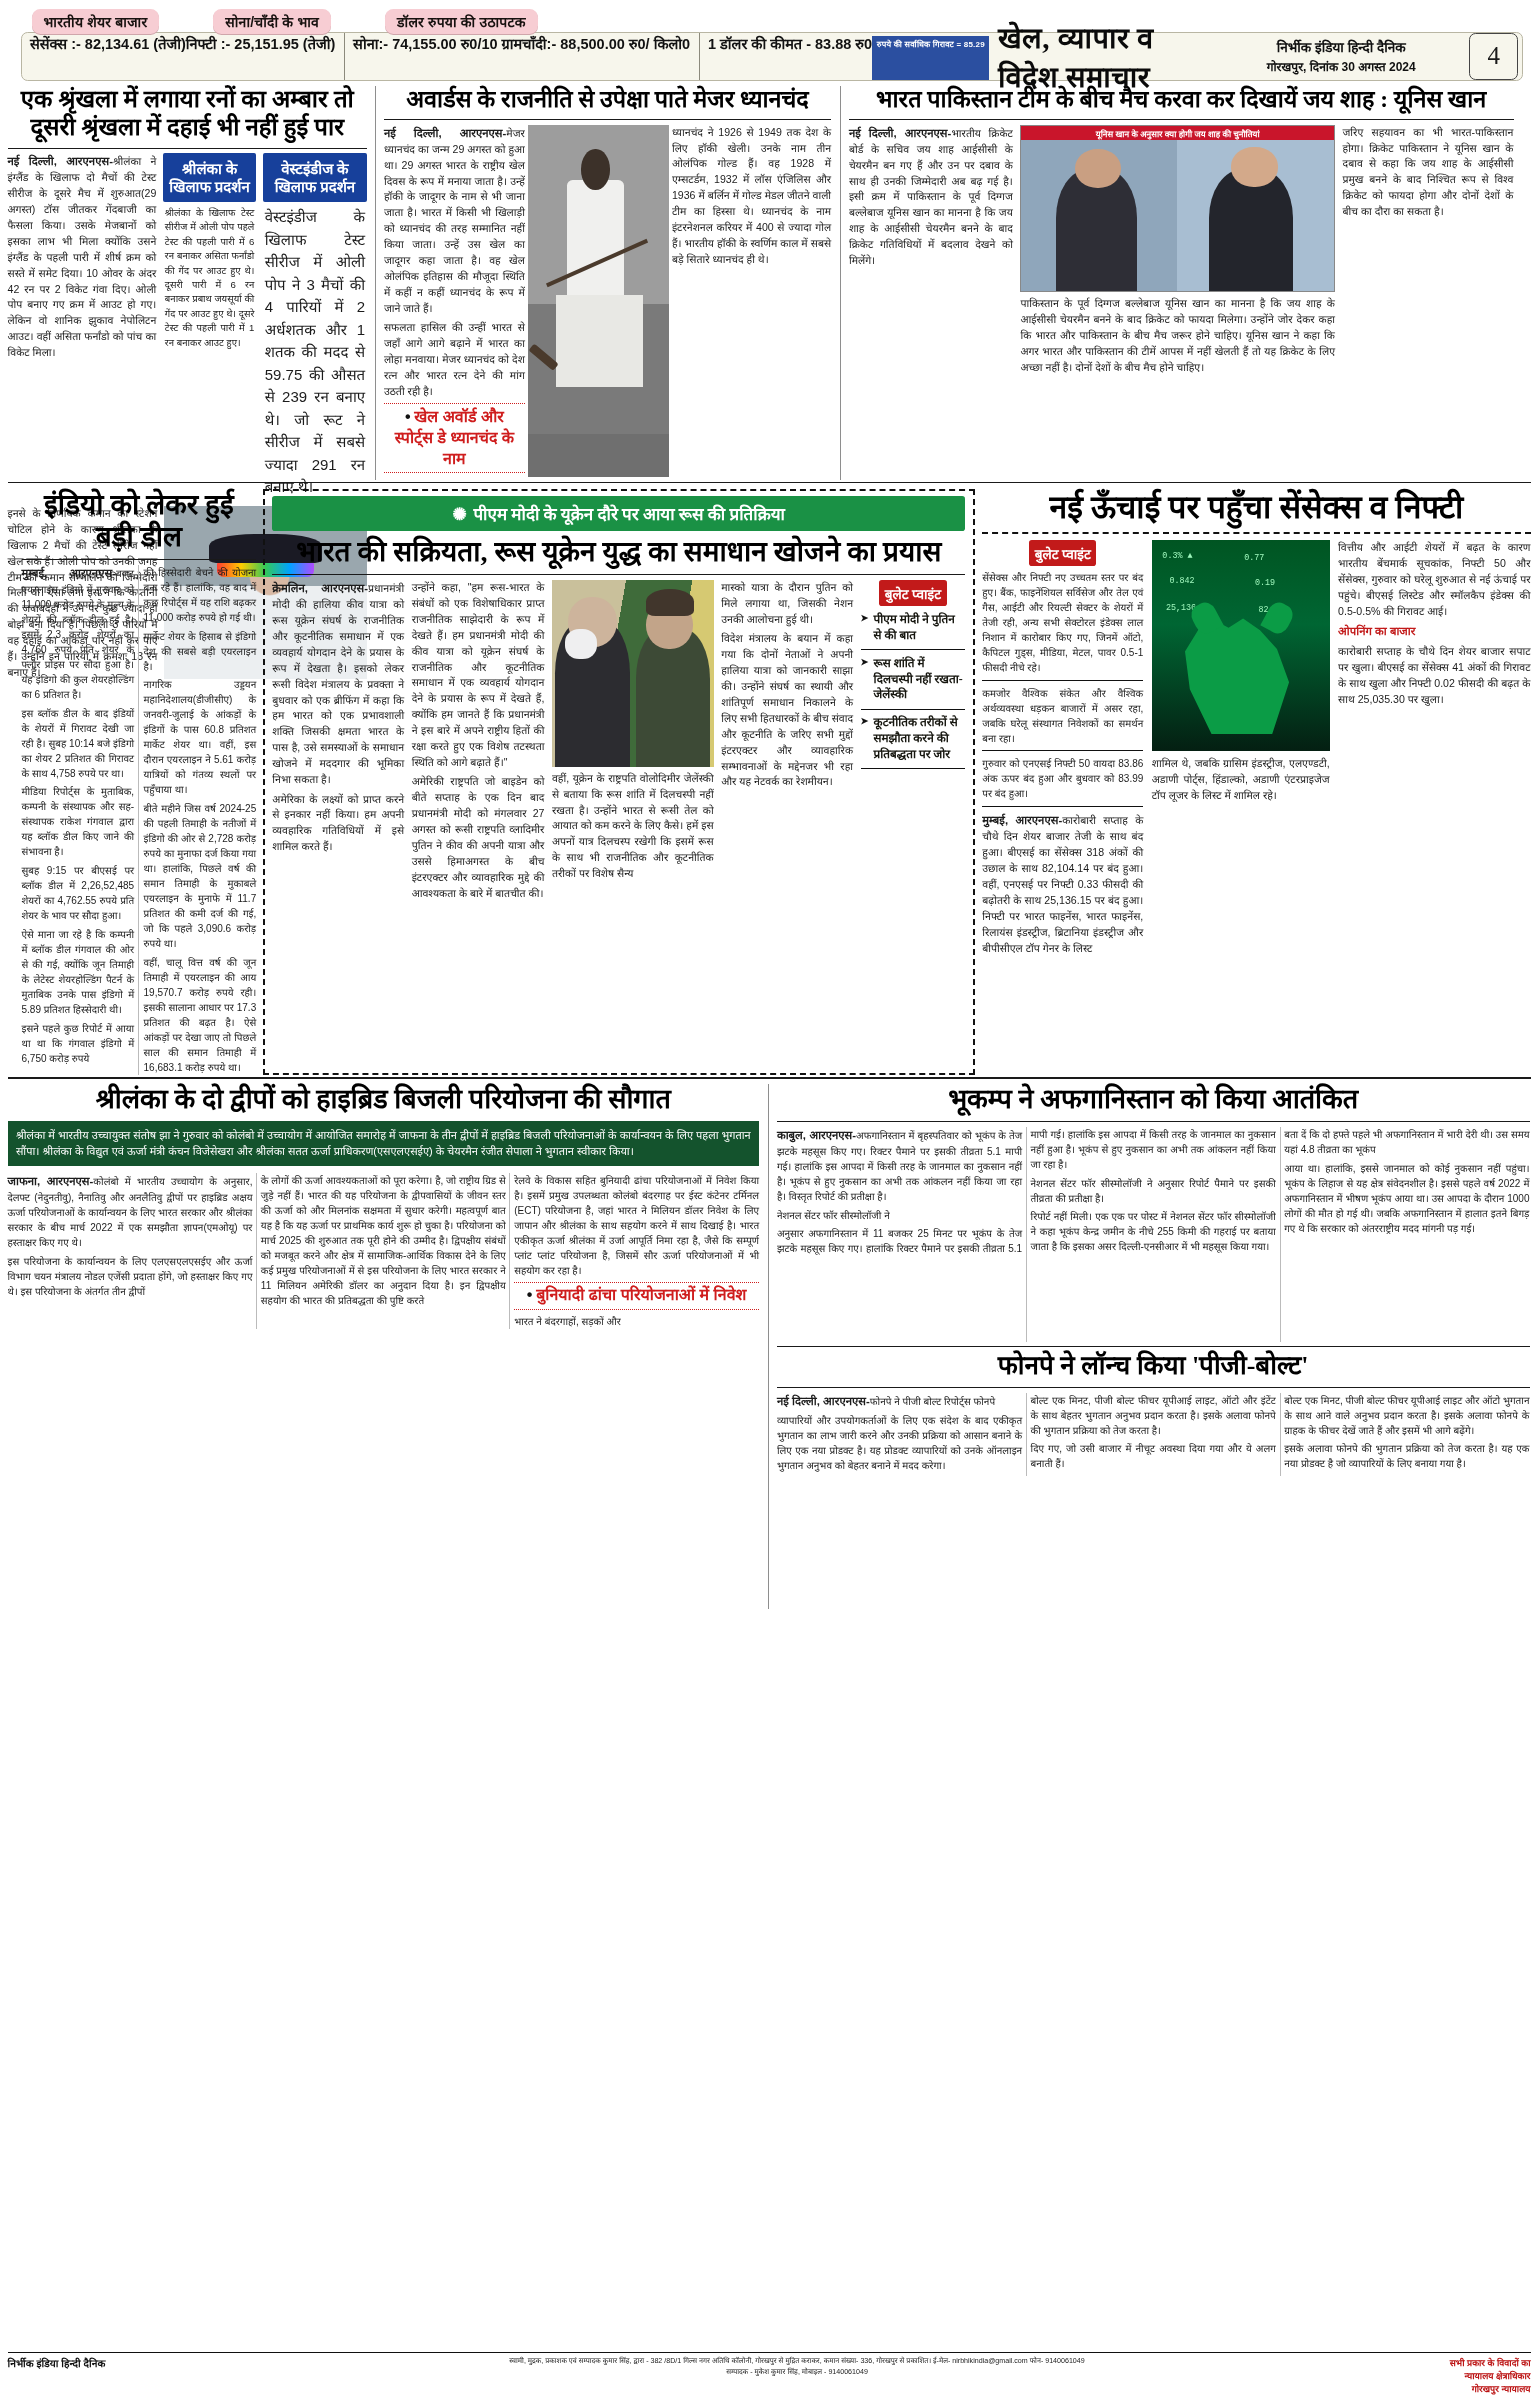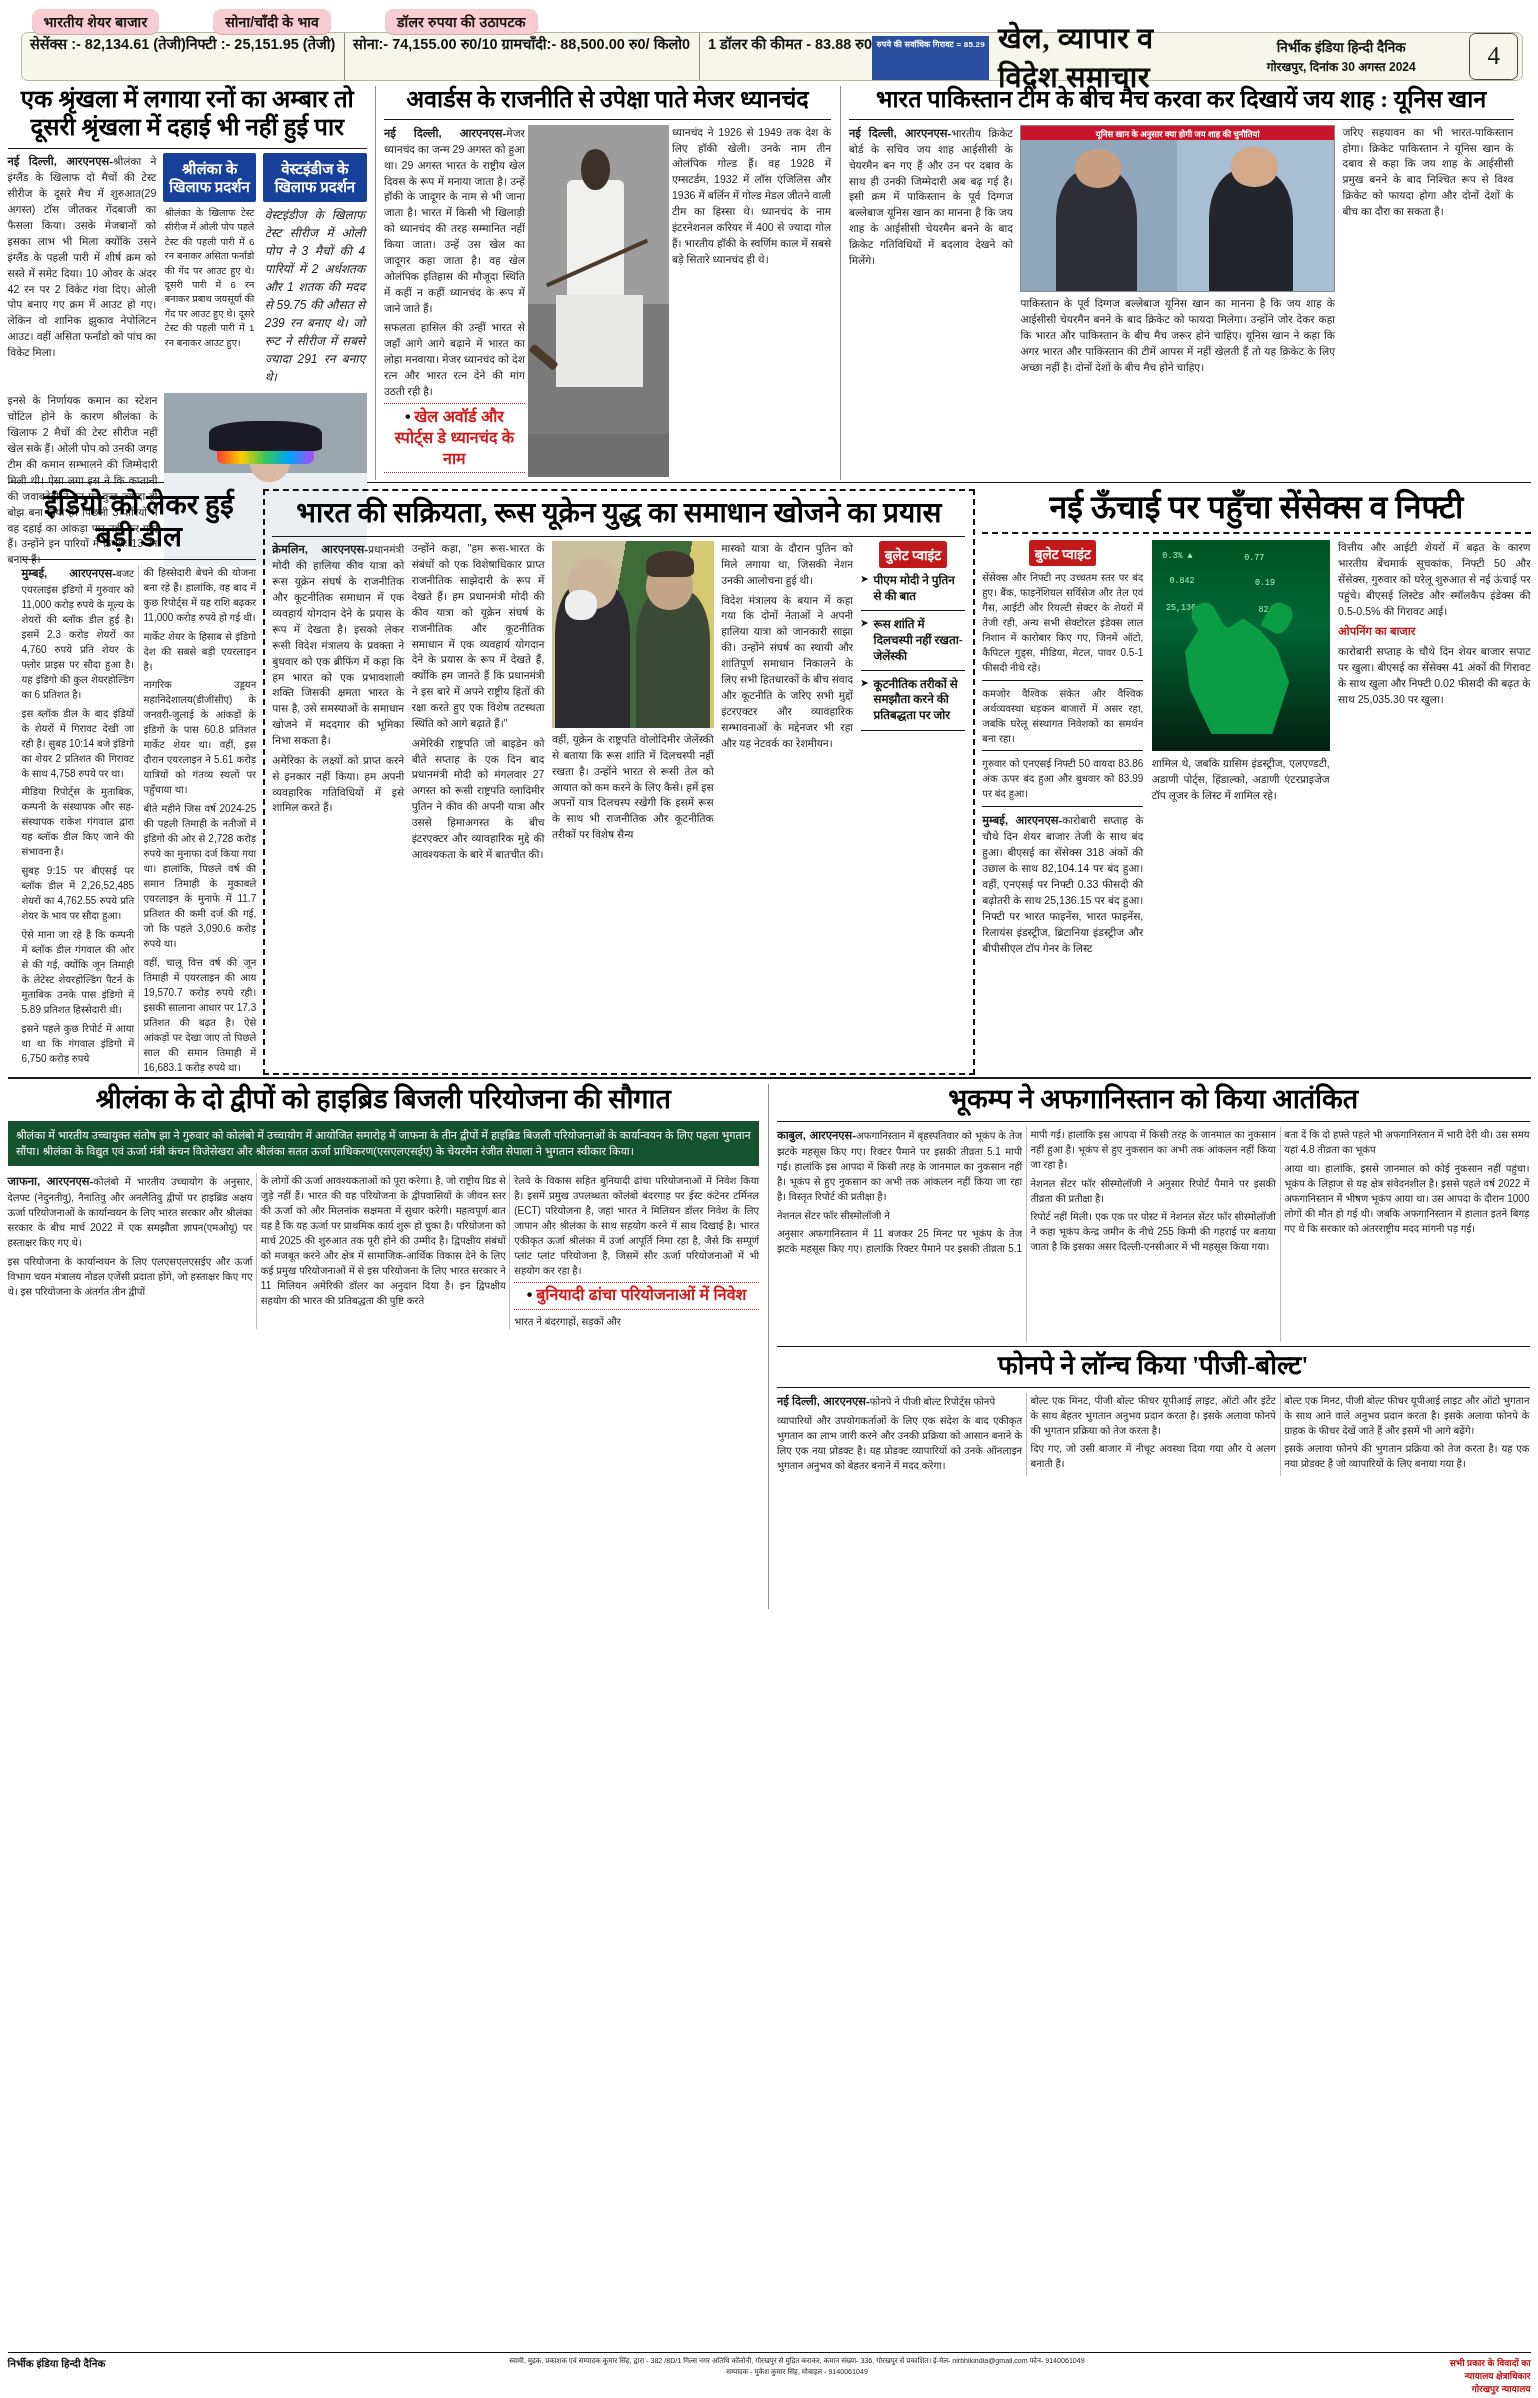--- a/index.html
+++ b/index.html
@@ -176,21 +176,21 @@
       <div style="display:flex; gap:6.6px;">
         <div style="width:150px;" class="body-txt">
           <p><span class="dateline">नई दिल्ली, आरएनएस-</span><span>श्रीलंका ने इंग्लैंड के खिलाफ दो मैचों की टेस्ट सीरीज के दूसरे मैच में शुरुआत(29 अगस्त) टॉस जीतकर गेंदबाजी का फैसला किया। उसके मेजबानों को इसका लाभ भी मिला क्योंकि उसने इंग्लैंड के पहली पारी में शीर्ष क्रम को सस्ते में समेट दिया। 10 ओवर के अंदर 42 रन पर 2 विकेट गंवा दिए। ओली पोप बनाए गए क्रम में आउट हो गए। लेकिन वो शानिक झुकाव नेपोलिटन आउट। वहीं असिता फर्नांडो को पांच का विकेट मिला।</span></p>
         </div>
         <div style="width:94px;">
           <div class="bluebox">श्रीलंका के खिलाफ प्रदर्शन</div>
           <div class="body-txt" style="padding:3.7px 1.9px; font-size:9.6px;">श्रीलंका के खिलाफ टेस्ट सीरीज में ओली पोप पहले टेस्ट की पहली पारी में 6 रन बनाकर असिता फर्नांडो की गेंद पर आउट हुए थे। दूसरी पारी में 6 रन बनाकर प्रबाथ जयसूर्या की गेंद पर आउट हुए थे। दूसरे टेस्ट की पहली पारी में 1 रन बनाकर आउट हुए।</div>
         </div>
         <div style="width:105px;">
           <div class="bluebox">वेस्टइंडीज के खिलाफ प्रदर्शन</div>
-          <div class="body-txt" style="padding:3.7px 1.9px; font-size:12px;font-style:italic;">वेस्टइंडीज के खिलाफ टेस्ट सीरीज में ओली पोप ने 3 मैचों की 4 पारियों में 2 अर्धशतक और 1 शतक की मदद से 59.75 की औसत से 239 रन बनाए थे। जो रूट ने सीरीज में सबसे ज्यादा 291 रन बनाए थे।</div>
+          <div class="body-txt" style="padding:3.7px 1.9px; font-size:15px;">वेस्टइंडीज के खिलाफ टेस्ट सीरीज में ओली पोप ने 3 मैचों की 4 पारियों में 2 अर्धशतक और 1 शतक की मदद से 59.75 की औसत से 239 रन बनाए थे। जो रूट ने सीरीज में सबसे ज्यादा 291 रन बनाए थे।</div>
         </div>
       </div>
 
       <div style="display:flex; gap:6.6px; margin-top:3.7px;">
         <div style="width:150px;" class="body-txt">
           <p>इनसे के निर्णायक कमान का स्टेशन चोटिल होने के कारण श्रीलंका के खिलाफ 2 मैचों की टेस्ट सीरीज नहीं खेल सके हैं। ओली पोप को उनकी जगह टीम की कमान सम्भालने की जिम्मेदारी मिली थी। ऐसा लगा इस ने कि कप्तानी की जवाबदेही ने उन पर कुछ ज्यादा ही बोझ बना दिया है। पिछली 3 पारियों में वह दहाई का आंकड़ा पार नहीं कर पाए हैं। उन्होंने इन पारियों में क्रमशः 13 रन बनाए हैं।</p>
         </div>
         <div style="flex:1; height:173px;" class="photo">
           <div style="position:absolute;inset:0;background:
               radial-gradient(circle at 52% 40%, #d8b9a4 0 13%, transparent 14%),
@@ -269,20 +269,23 @@
         <p>की हिस्सेदारी बेचने की योजना बना रहे हैं। हालांकि, वह बाद में कुछ रिपोर्ट्स में यह राशि बढ़कर 11,000 करोड़ रुपये हो गई थी।</p>
         <p>मार्केट शेयर के हिसाब से इंडिगो देश की सबसे बड़ी एयरलाइन है।</p>
         <p>नागरिक उड्डयन महानिदेशालय(डीजीसीए) के जनवरी-जुलाई के आंकड़ों के इंडिगों के पास 60.8 प्रतिशत मार्केट शेयर था। वहीं, इस दौरान एयरलाइन ने 5.61 करोड़ यात्रियों को गंतव्य स्थलों पर पहुँचाया था।</p>
         <p>बीते महीने जिस वर्ष 2024-25 की पहली तिमाही के नतीजों में इंडिगो की ओर से 2,728 करोड़ रुपये का मुनाफा दर्ज किया गया था। हालांकि, पिछले वर्ष की समान तिमाही के मुकाबले एयरलाइन के मुनाफे में 11.7 प्रतिशत की कमी दर्ज की गई, जो कि पहले 3,090.6 करोड़ रुपये था।</p>
         <p>वहीं, चालू वित्त वर्ष की जून तिमाही में एयरलाइन की आय 19,570.7 करोड़ रुपये रही। इसकी सालाना आधार पर 17.3 प्रतिशत की बढ़त है। ऐसे आंकड़ों पर देखा जाए तो पिछले साल की समान तिमाही में 16,683.1 करोड़ रुपये था।</p>
       </div>
     </div>
 
     <div class="mb-center">
       <div class="dashbox">
+        <div class="greenbar">
+          <span class="star">✺</span><span>पीएम मोदी के यूक्रेन दौरे पर आया रूस की प्रतिक्रिया</span>
+        </div>
         <div class="hl" style="font-size:28px;text-align:center;line-height:1.2;">भारत की सक्रियता, रूस यूक्रेन युद्ध का समाधान खोजने का प्रयास</div>
         <div class="rule" style="margin:5.6px 0 4.7px 0;"></div>
 
         <div style="display:flex; gap:7.5px;">
           <div style="width:141px;" class="body-txt">
             <p><span class="dateline">क्रेमलिन, आरएनएस-</span><span>प्रधानमंत्री मोदी की हालिया कीव यात्रा को रूस यूक्रेन संघर्ष के राजनीतिक और कूटनीतिक समाधान में एक व्यवहार्य योगदान देने के प्रयास के रूप में देखता है। इसको लेकर रूसी विदेश मंत्रालय के प्रवक्ता ने बुधवार को एक ब्रीफिंग में कहा कि हम भारत को एक प्रभावशाली शक्ति जिसकी क्षमता भारत के पास है, उसे समस्याओं के समाधान खोजने में मददगार की भूमिका निभा सकता है।</span></p>
             <p>अमेरिका के लक्ष्यों को प्राप्त करने से इनकार नहीं किया। हम अपनी व्यवहारिक गतिविधियों में इसे शामिल करते हैं।</p>
           </div>
           <div style="width:142px;" class="body-txt">
             <p>उन्होंने कहा, "हम रूस-भारत के संबंधों को एक विशेषाधिकार प्राप्त राजनीतिक साझेदारी के रूप में देखते हैं। हम प्रधानमंत्री मोदी की कीव यात्रा को यूक्रेन संघर्ष के राजनीतिक और कूटनीतिक समाधान में एक व्यवहार्य योगदान देने के प्रयास के रूप में देखते हैं, क्योंकि हम जानते हैं कि प्रधानमंत्री ने इस बारे में अपने राष्ट्रीय हितों की रक्षा करते हुए एक विशेष तटस्थता स्थिति को आगे बढ़ाते हैं।"</p>

